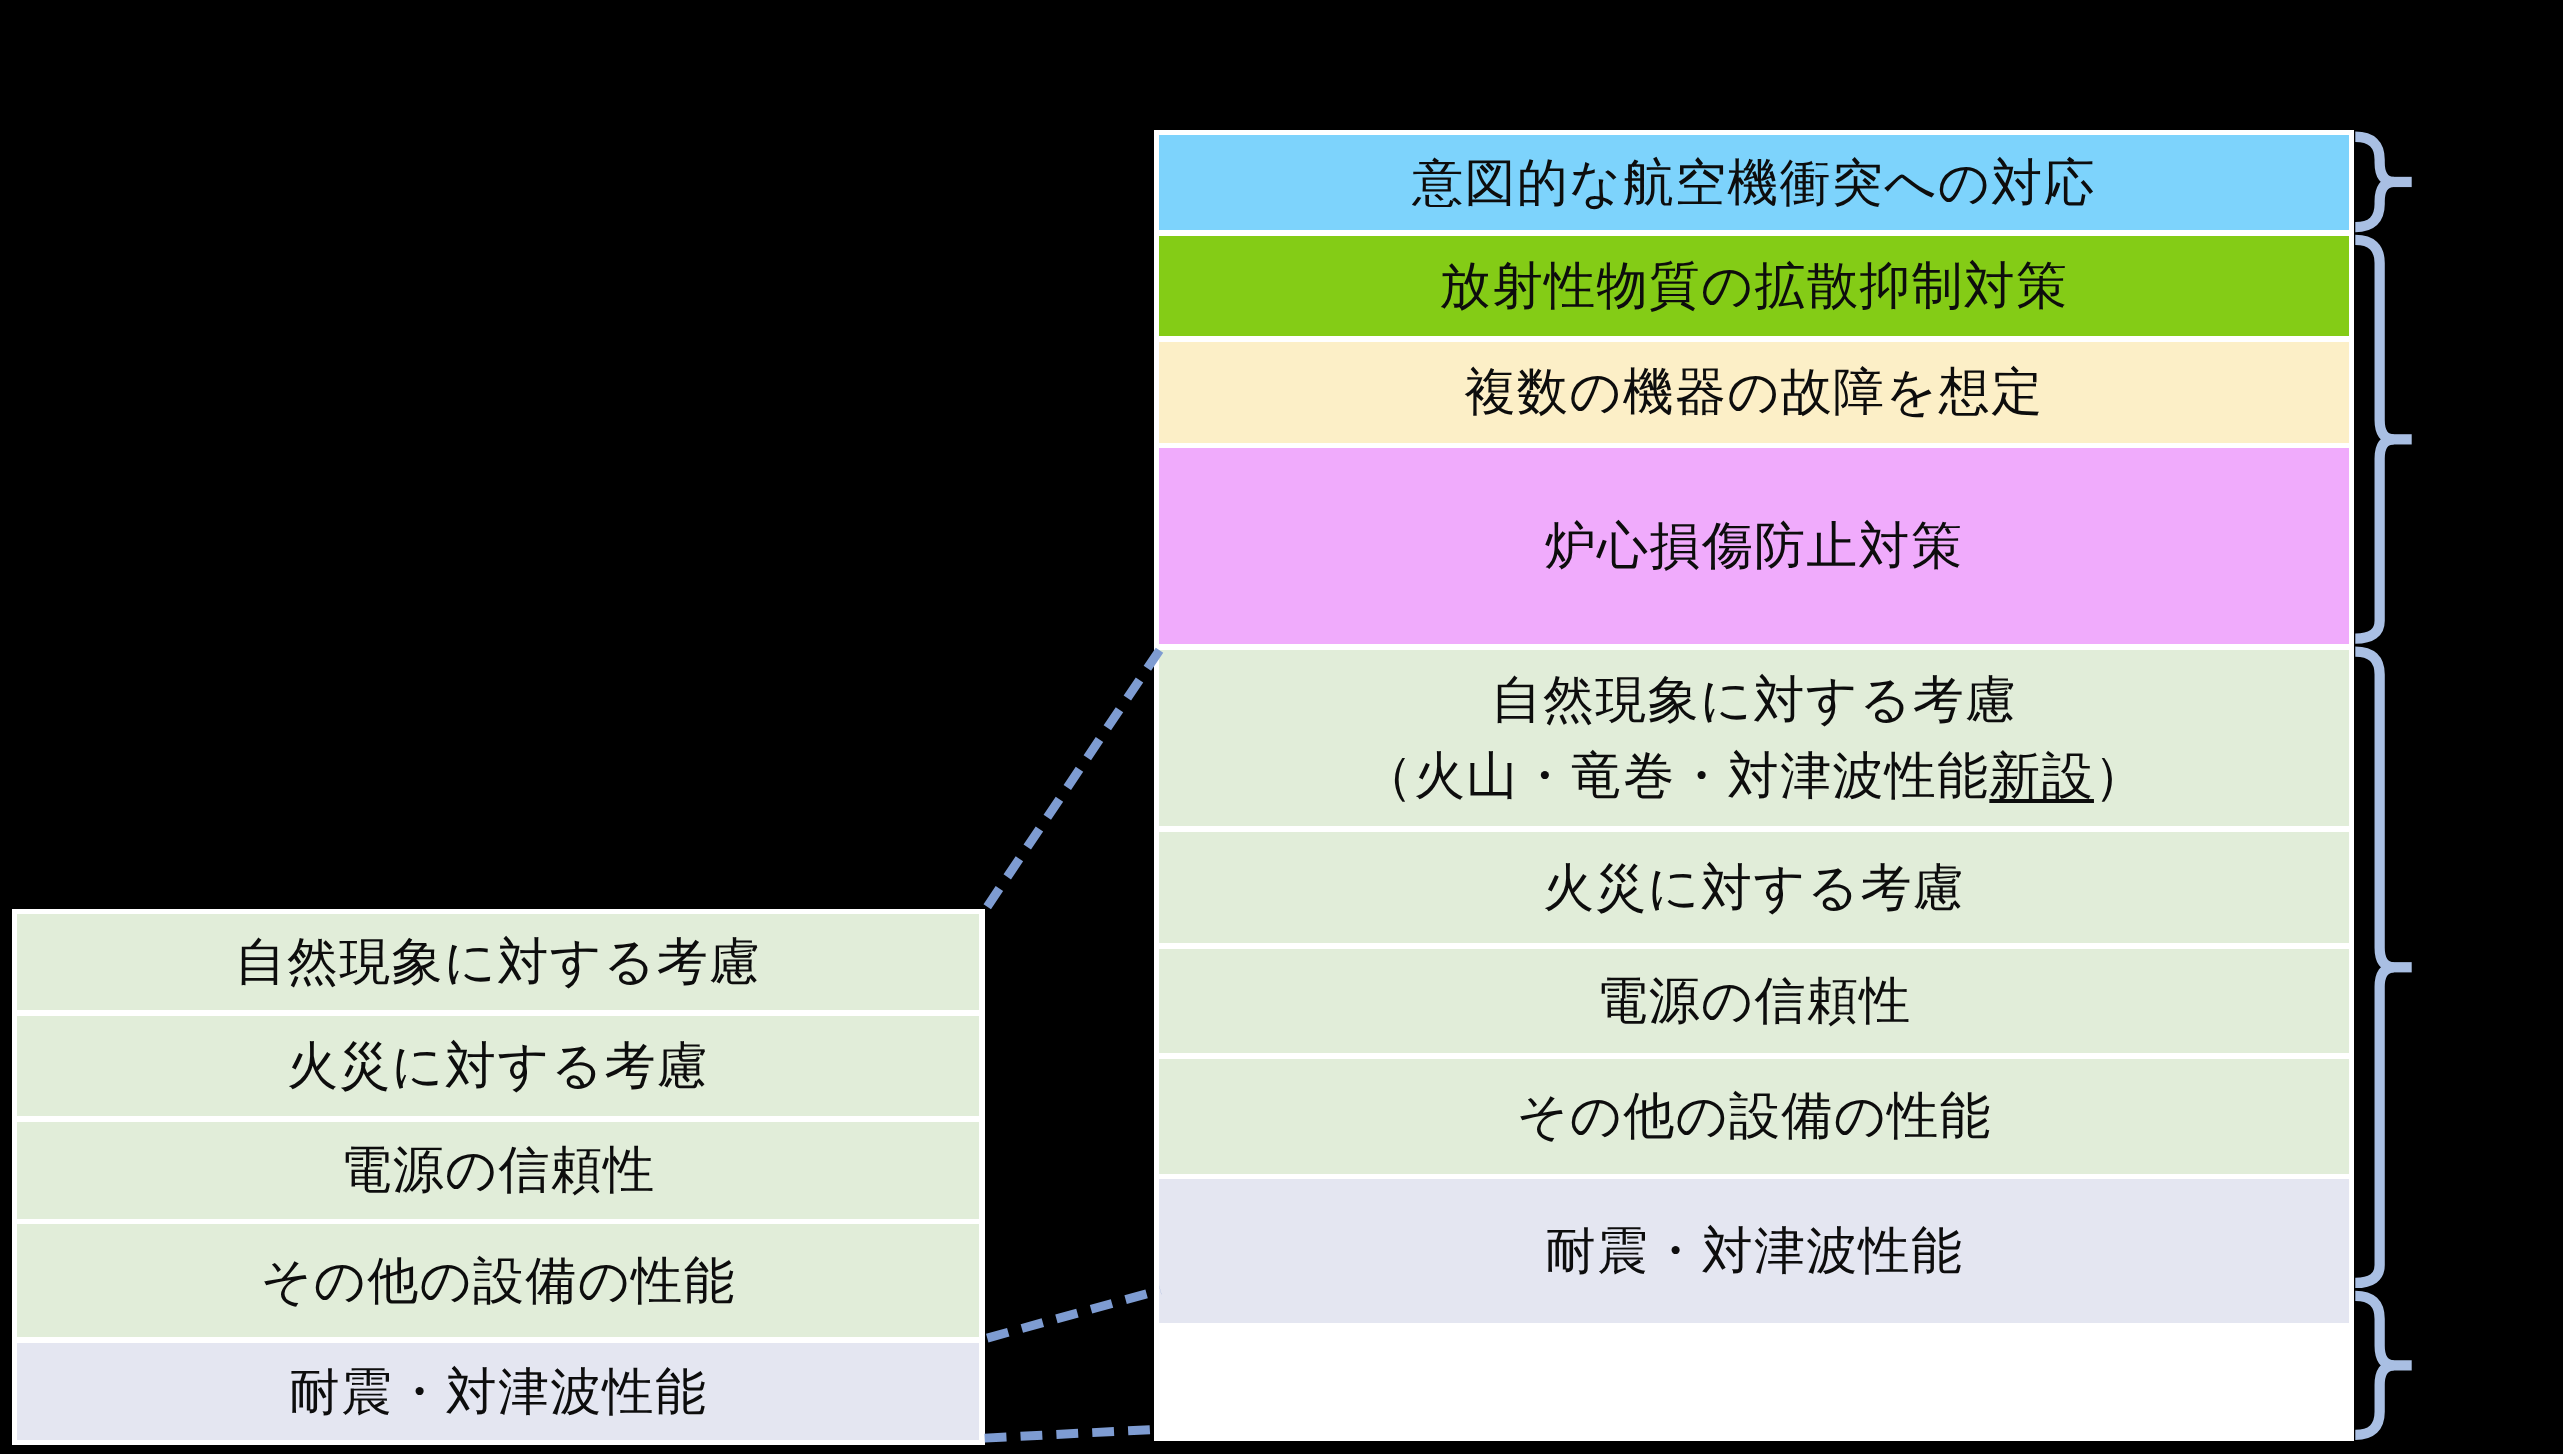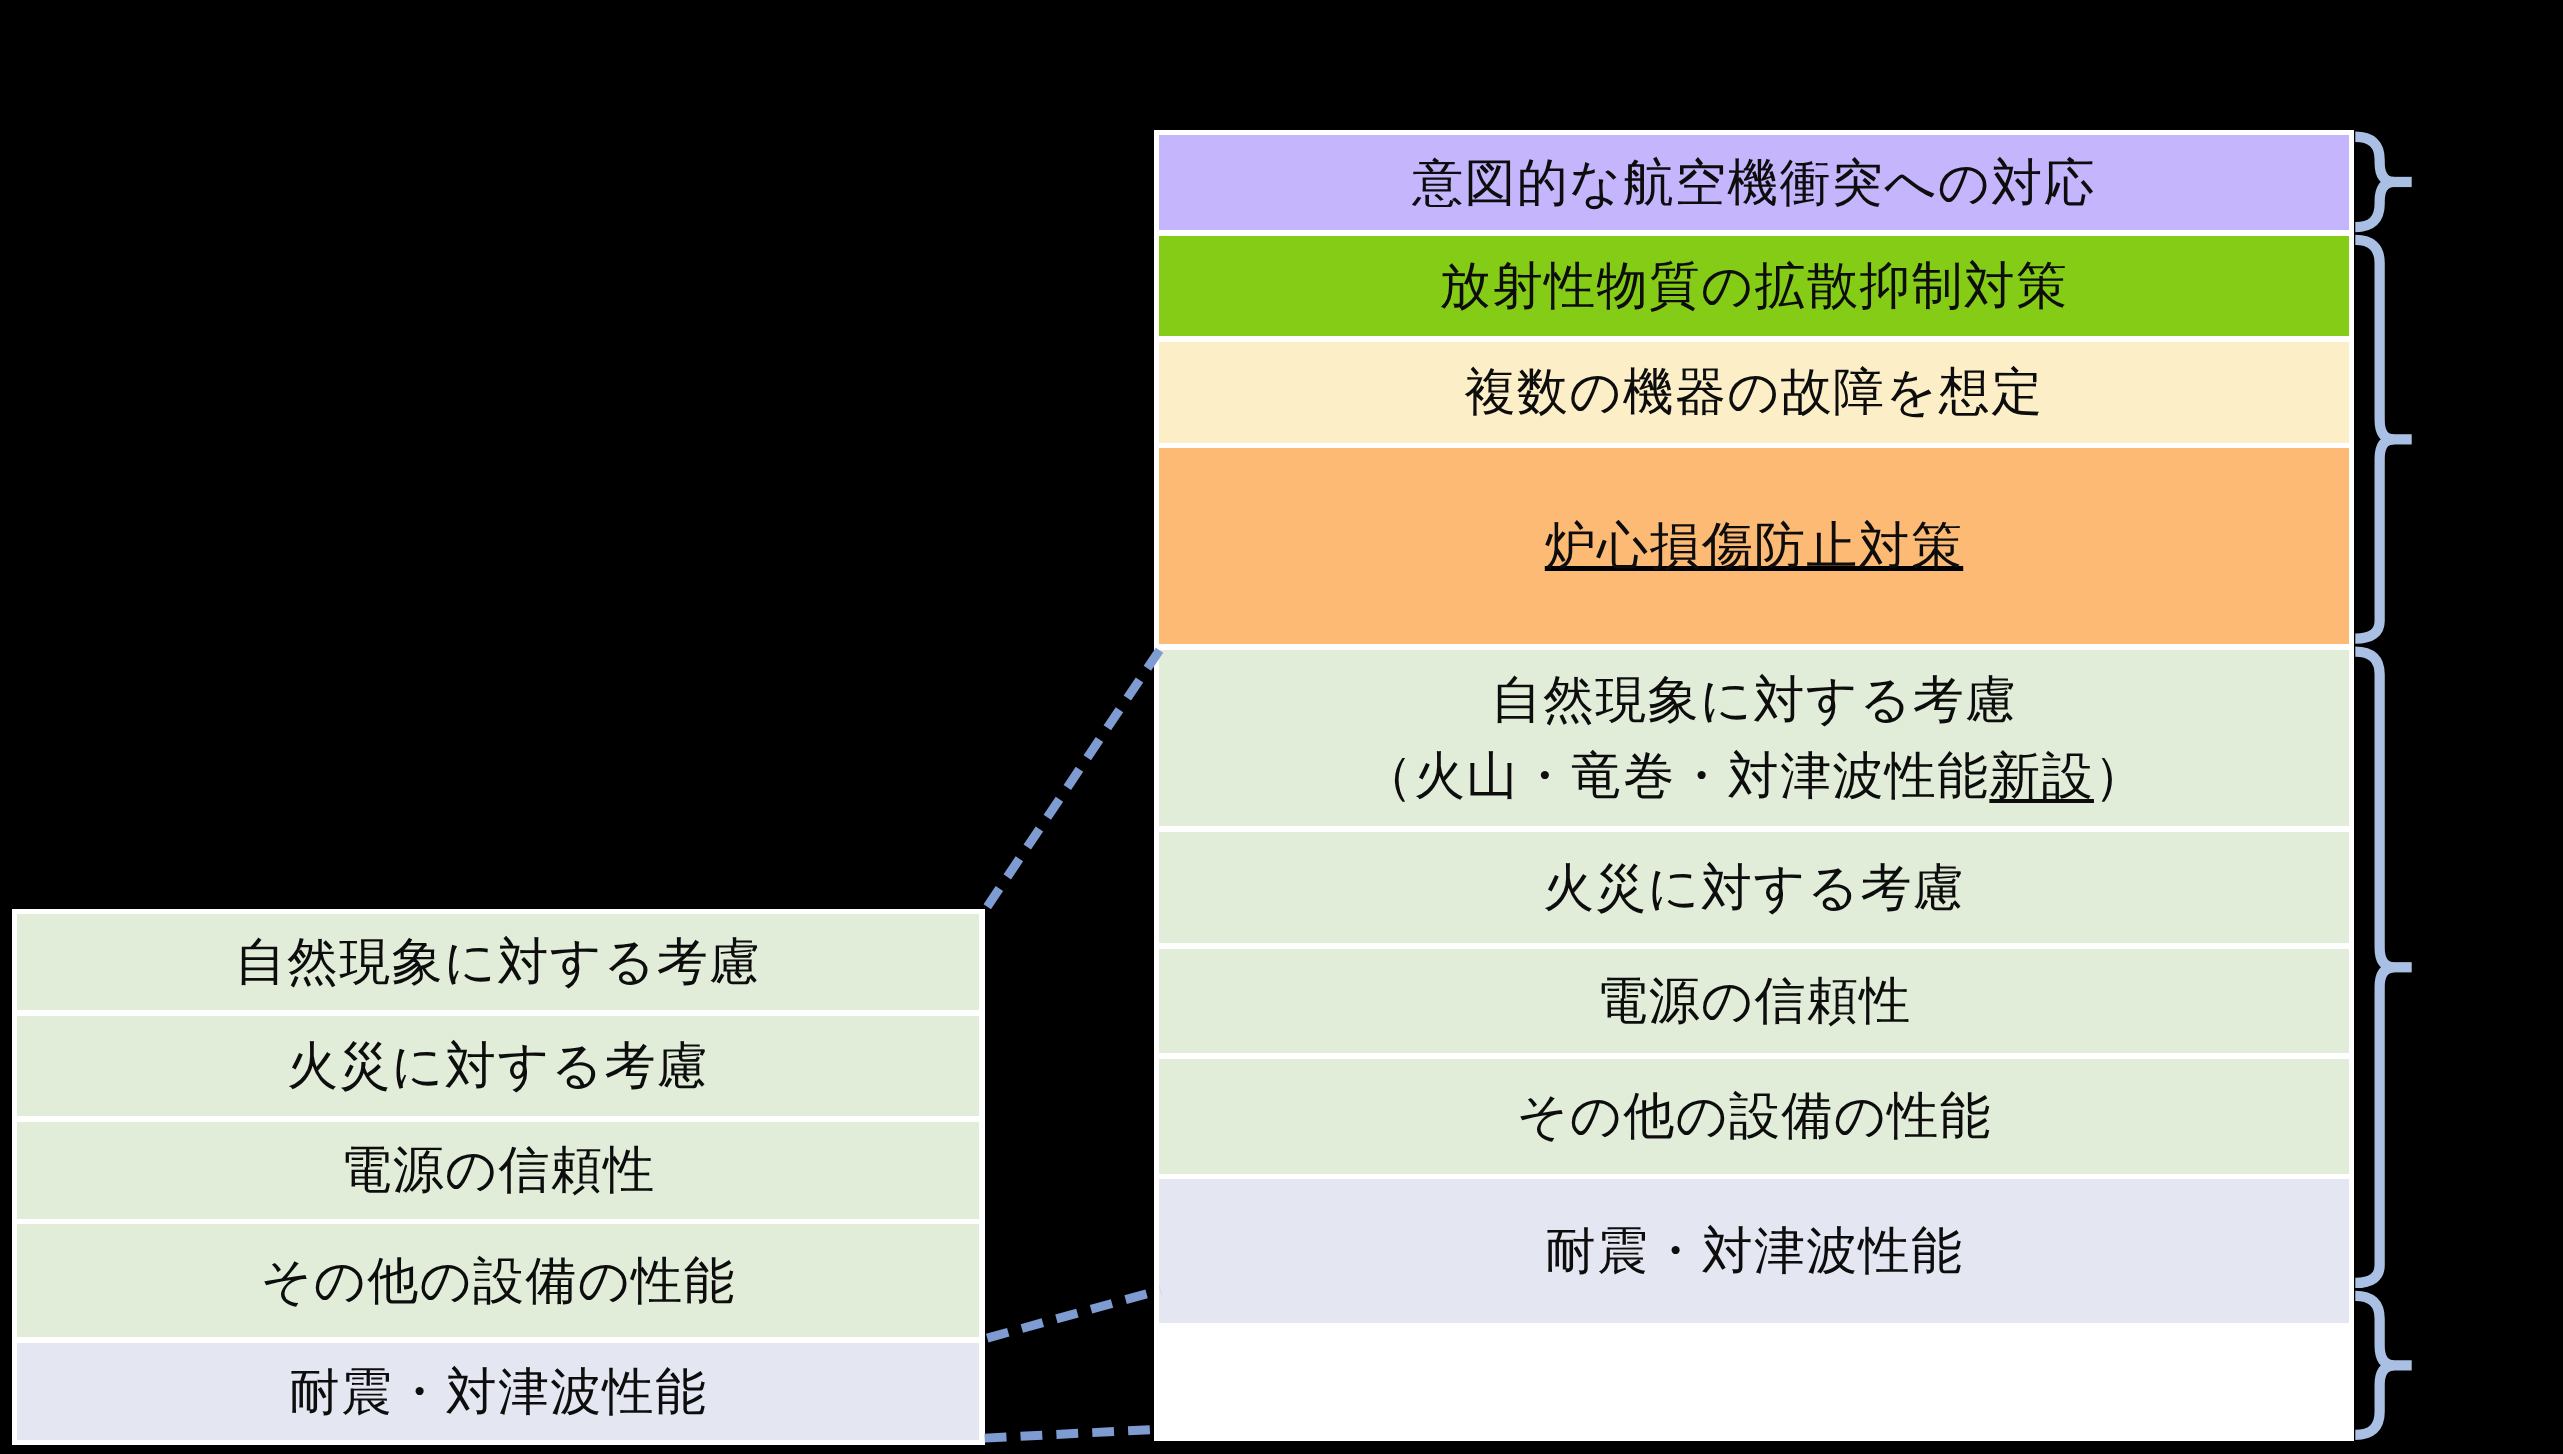--- a/index.html
+++ b/index.html
@@ -66,30 +66,30 @@
       </div>
       <div class="cell" style="height: 113px; background: rgb(225, 237, 217);">
         <div class="line"><span>その他の設備の性能</span></div>
       </div>
       <div class="cell" style="height: 97px; background: rgb(228, 230, 241);">
         <div class="line"><span>耐震・対津波性能</span></div>
       </div>
     </div>
 
   <div id="new-table" class="stack-table">
-      <div class="cell" style="height: 95px; background: #c4b5fd;">
+      <div class="cell" style="height: 95px; background: #7dd3fc;">
         <div class="line"><span>意図的な航空機衝突への対応</span></div>
       </div>
       <div class="cell" style="height: 100px; background: #84cc16;">
         <div class="line"><span>放射性物質の拡散抑制対策</span></div>
       </div>
       <div class="cell" style="height: 101px; background: rgb(252, 239, 199);">
         <div class="line"><span>複数の機器の故障を想定</span></div>
       </div>
-      <div class="cell" style="height: 196px; background: #fdba74; text-decoration: underline;">
+      <div class="cell" style="height: 196px; background: #f0abfc;">
         <div class="line"><span>炉心損傷防止対策</span></div>
       </div>
       <div class="cell" style="height: 176px; background: rgb(225, 237, 217);">
         <div class="line"><span>自然現象に対する考慮</span></div>
         <div class="line"><span>（火山・竜巻・対津波性能</span><span class="u">新設</span><span>）</span></div>
       </div>
       <div class="cell" style="height: 111px; background: rgb(225, 237, 217);">
         <div class="line"><span>火災に対する考慮</span></div>
       </div>
       <div class="cell" style="height: 104px; background: rgb(225, 237, 217);">

